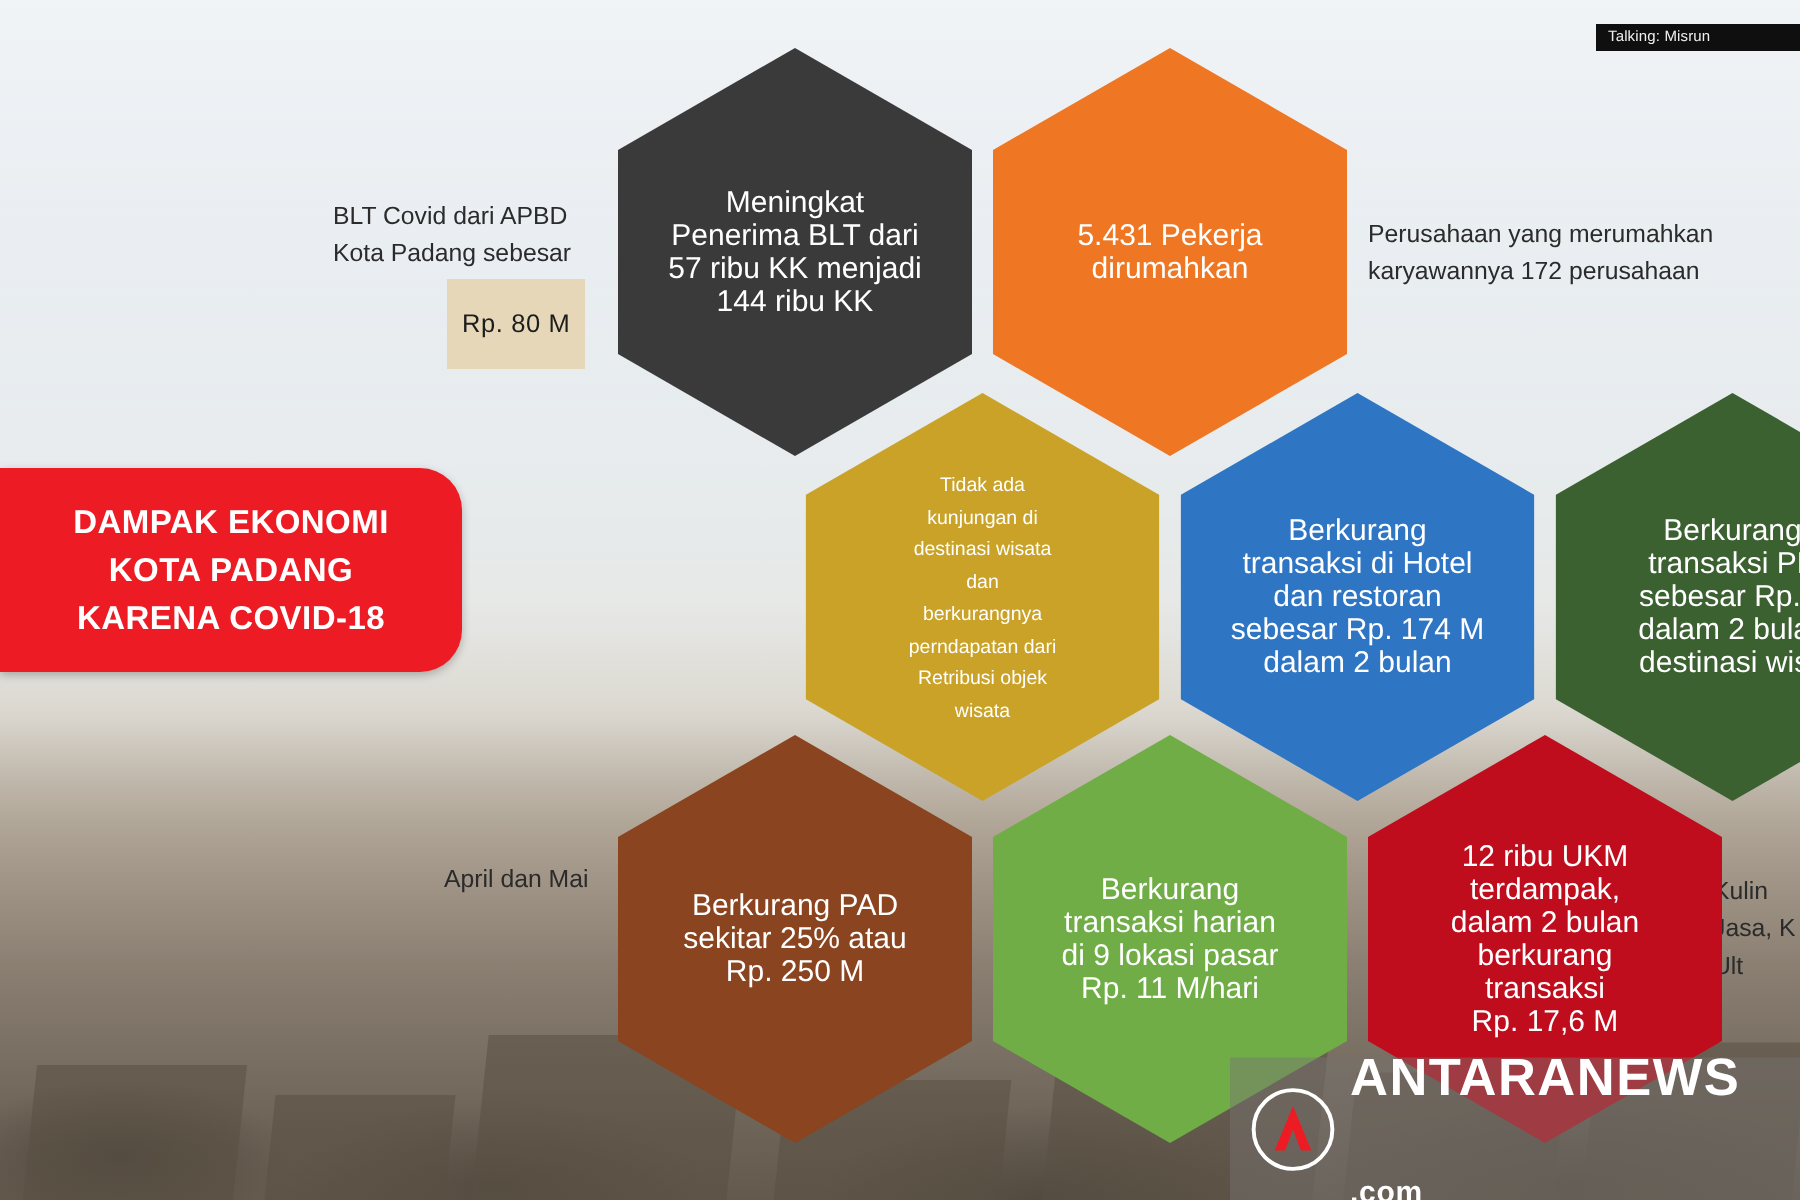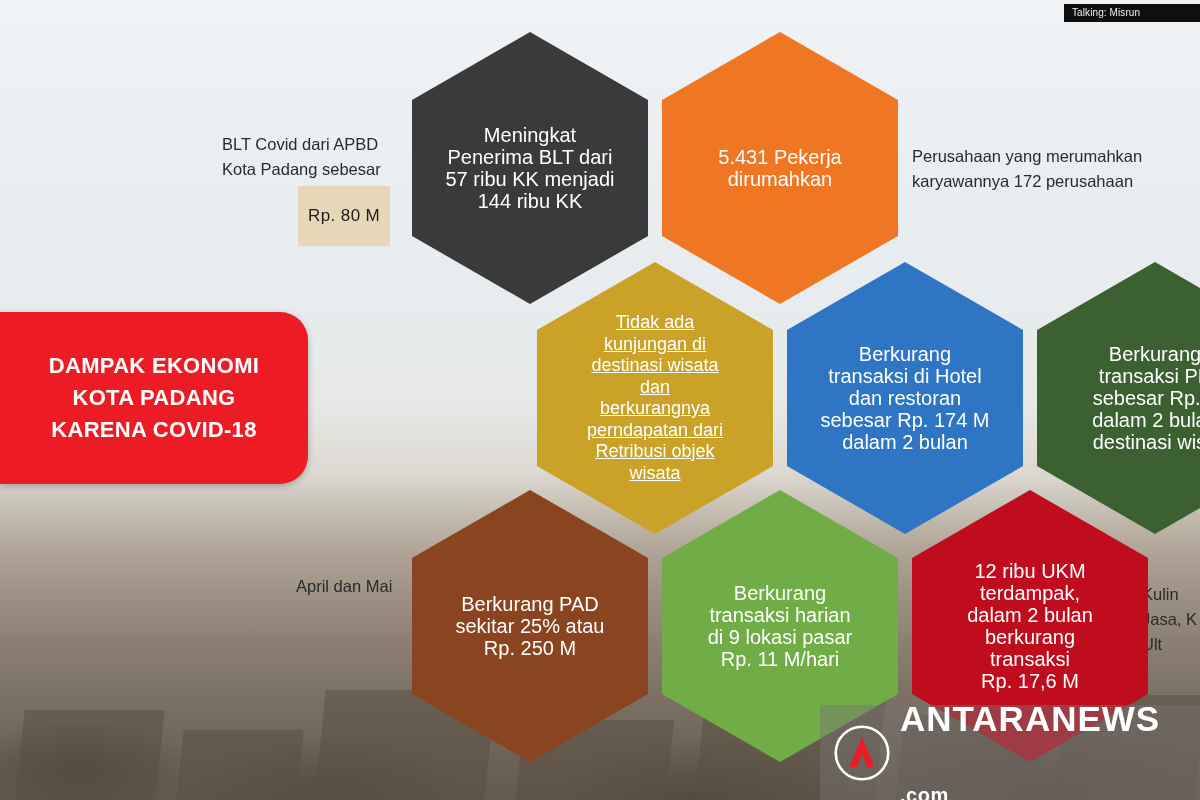--- a/index.html
+++ b/index.html
@@ -55,38 +55,38 @@
   }
   .roof {
     position: absolute;
     bottom: 0;
     background: rgba(90,80,68,0.55);
     transform: skewX(-6deg);
   }
   
   .topbar {
     position: absolute;
-    right: 0; top: 4px;
+    right: 0; top: 16px;
     width: 136px; height: 18px;
     background: #0f0f0f;
     color: #f0f0f0;
     font-size: 10px;
     line-height: 18px;
     text-align: left;
     padding-left: 8px;
     box-sizing: border-box;
     letter-spacing: 0.1px;
     overflow: hidden;
     white-space: nowrap;
   }
   
   .title-badge {
     position: absolute;
     left: 0; top: 312px;
-    width: 308px; height: 172px;
+    width: 308px; height: 136px;
     background: #ed1c24;
     border-radius: 0 28px 28px 0;
     display: flex;
     flex-direction: column;
     align-items: center;
     justify-content: center;
     box-shadow: 0 2px 6px rgba(0,0,0,0.25);
   }
   .title-badge .line {
     color: #ffffff;
@@ -106,21 +106,21 @@
     box-sizing: border-box;
   }
   .hex .hex-text {
     color: #ffffff;
     text-align: center;
     font-size: 20px;
     line-height: 22px;
     padding: 0 14px;
     white-space: pre-line;
   }
-  .hex.small-text .hex-text { font-size: 18px; line-height: 21.5px; text-decoration: underline; }
+  .hex.small-text .hex-text { font-size: 13px; line-height: 21.5px; }
   
   .caption {
     position: absolute;
     color: #2b2b2b;
     font-size: 16.5px;
     line-height: 25px;
     white-space: pre-line;
   }
   .rp-badge {
     position: absolute;

